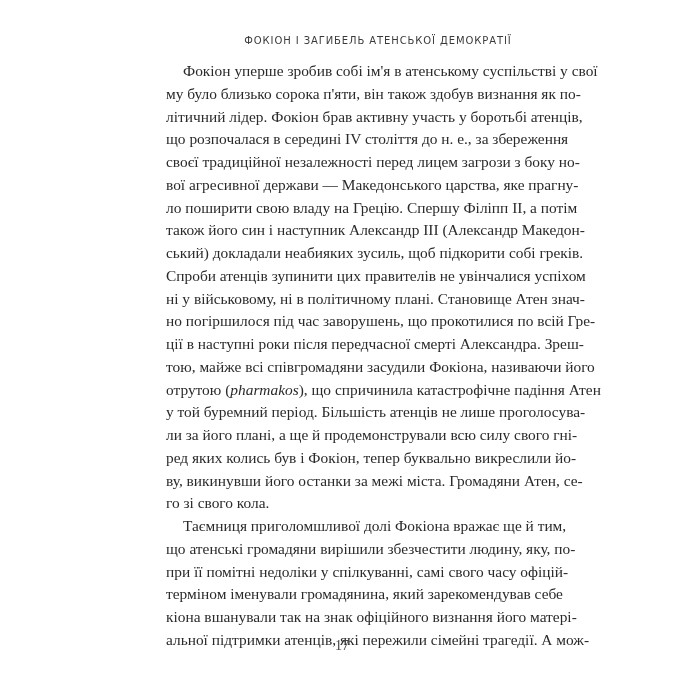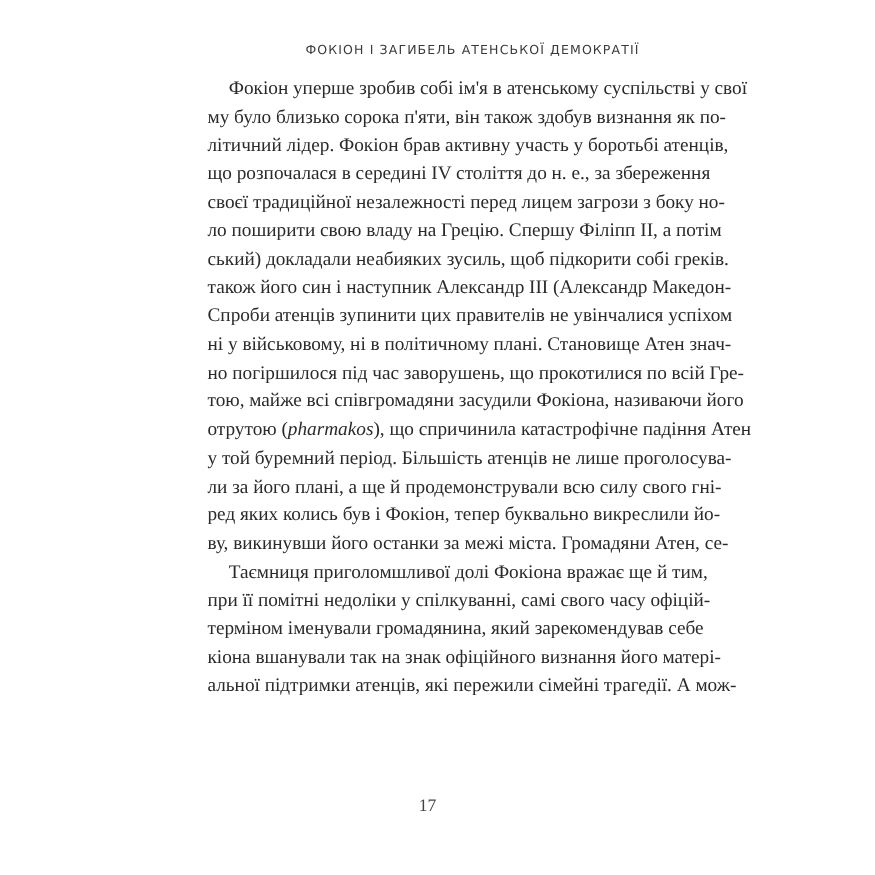--- a/index.html
+++ b/index.html
@@ -33,35 +33,39 @@
 <div class="page">
   <div class="running-head">ФОКІОН І ЗАГИБЕЛЬ АТЕНСЬКОЇ ДЕМОКРАТІЇ</div>
 
   <div class="body-text">
     <div id="p0">
         <span class="line indent">Фокіон уперше зробив собі ім'я в атенському суспільстві у свої</span>
         <span class="line">му було близько сорока п'яти, він також здобув визнання як по-</span>
         <span class="line">літичний лідер. Фокіон брав активну участь у боротьбі атенців,</span>
         <span class="line">що розпочалася в середині IV століття до н. е., за збереження</span>
         <span class="line">своєї традиційної незалежності перед лицем загрози з боку но-</span>
+        <span class="line">вої агресивної держави — Македонського царства, яке прагну-</span>
         <span class="line">ло поширити свою владу на Грецію. Спершу Філіпп II, а потім</span>
+        <span class="line">також його син і наступник Александр III (Александр Македон-</span>
         <span class="line">ський) докладали неабияких зусиль, щоб підкорити собі греків.</span>
-        <span class="line">також його син і наступник Александр III (Александр Македон-</span>
         <span class="line">Спроби атенців зупинити цих правителів не увінчалися успіхом</span>
         <span class="line">ні у військовому, ні в політичному плані. Становище Атен знач-</span>
         <span class="line">но погіршилося під час заворушень, що прокотилися по всій Гре-</span>
+        <span class="line">ції в наступні роки після передчасної смерті Александра. Зреш-</span>
         <span class="line">тою, майже всі співгромадяни засудили Фокіона, називаючи його</span>
         <span class="line">отрутою (<i>pharmakos</i>), що спричинила катастрофічне падіння Атен</span>
         <span class="line">у той буремний період. Більшість атенців не лише проголосува-</span>
         <span class="line">ли за його плані, а ще й продемонстрували всю силу свого гні-</span>
         <span class="line">ред яких колись був і Фокіон, тепер буквально викреслили йо-</span>
         <span class="line">ву, викинувши його останки за межі міста. Громадяни Атен, се-</span>
+        <span class="line last">го зі свого кола.</span>
       </div>
     <div id="p1">
         <span class="line indent">Таємниця приголомшливої долі Фокіона вражає ще й тим,</span>
+        <span class="line">що атенські громадяни вирішили збезчестити людину, яку, по-</span>
         <span class="line">при її помітні недоліки у спілкуванні, самі свого часу офіцій-</span>
         <span class="line">терміном іменували громадянина, який зарекомендував себе</span>
         <span class="line">кіона вшанували так на знак офіційного визнання його матері-</span>
         <span class="line">альної підтримки атенців, які пережили сімейні трагедії. А мож-</span>
       </div>
   </div>
 
   <div class="folio">17</div>
 </div>
 

